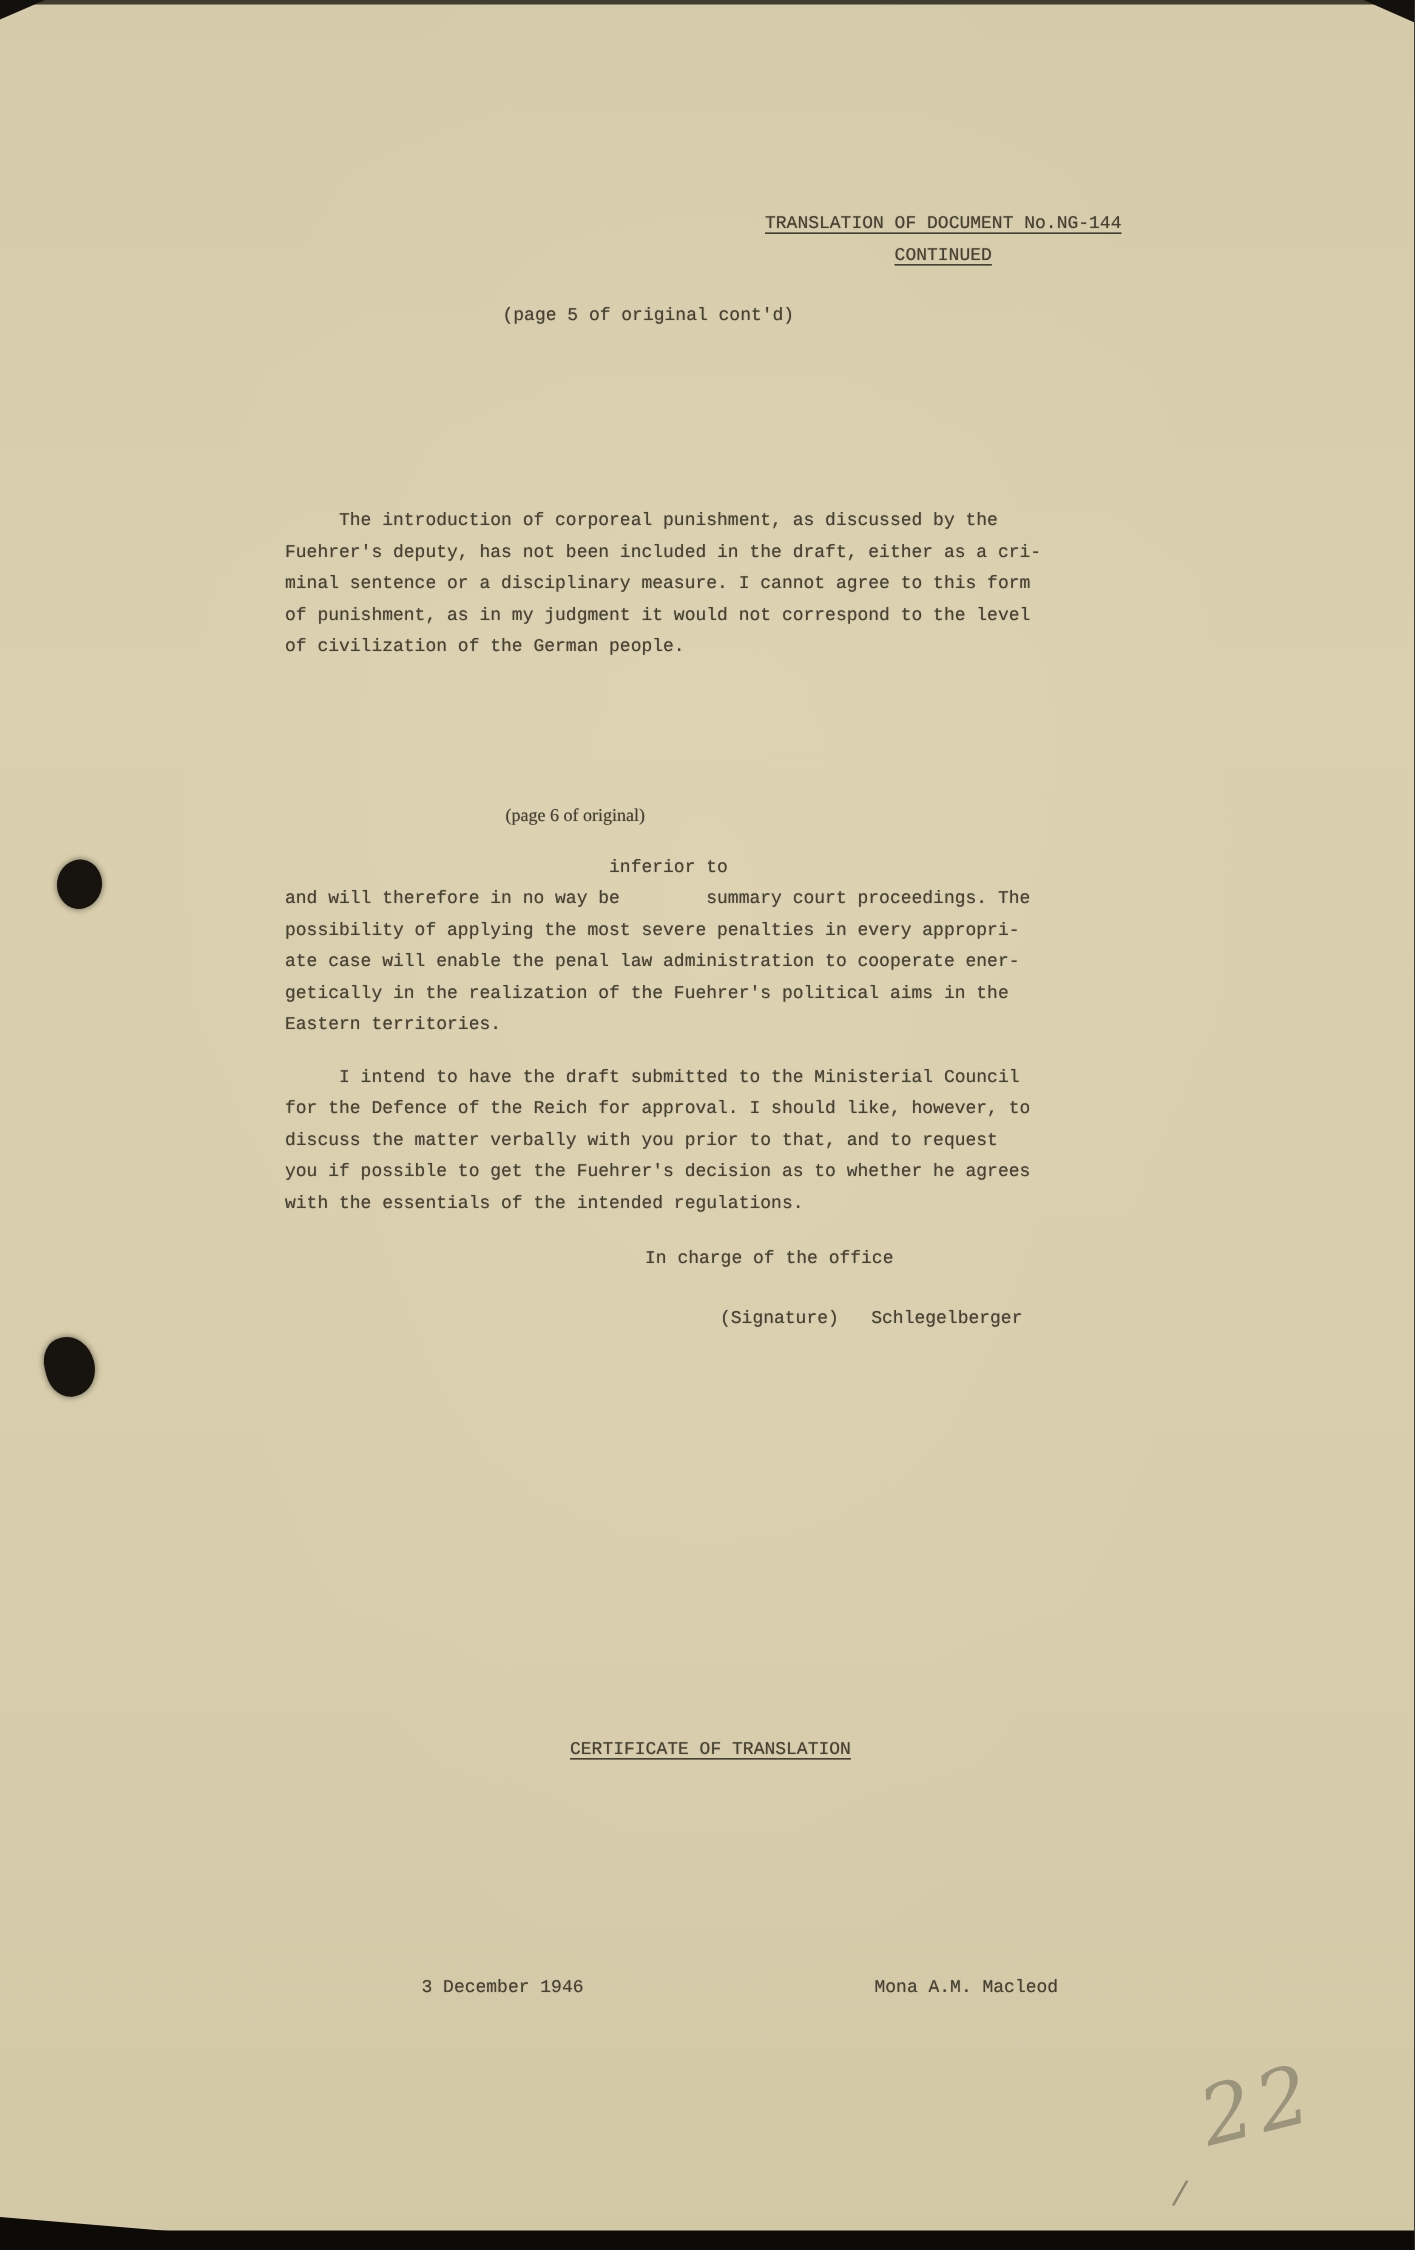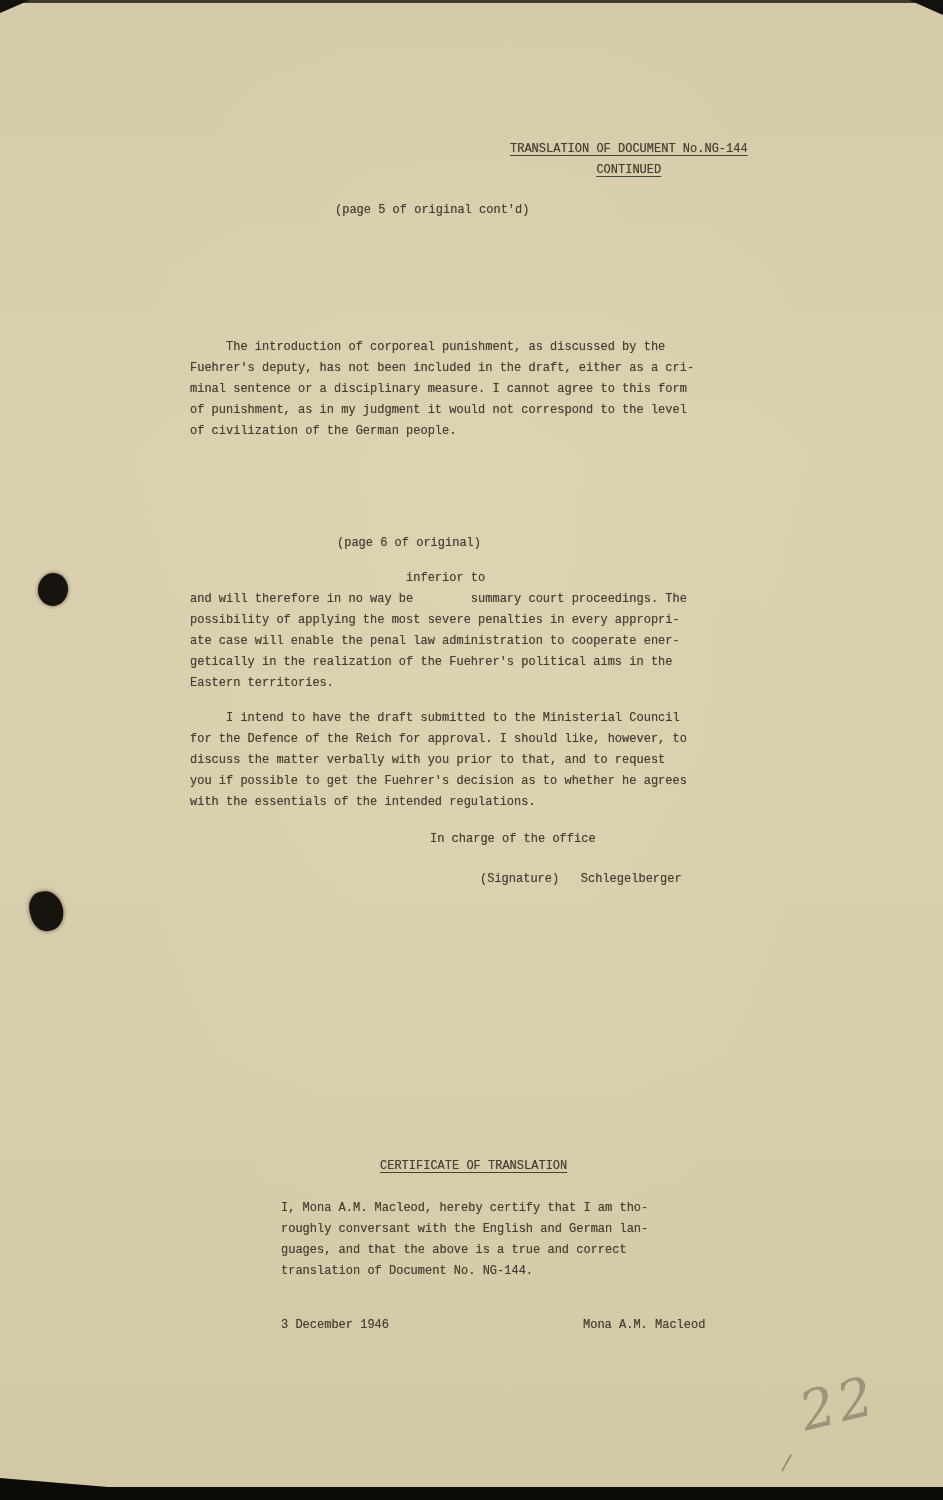--- a/index.html
+++ b/index.html
@@ -27,21 +27,21 @@
     text-shadow:0 0 0.7px rgba(63,58,46,0.55);
   }
   .u{text-decoration:underline;text-underline-offset:3px;}
   .hdr{position:absolute;left:510px;top:139px;}
   .hdr .l1{white-space:pre;}
   .hdr .l2{text-align:center;white-space:pre;}
   .note5{left:335px;top:200px;}
   .p1{left:190px;top:256px;}
   .p2{left:190px;top:337px;}
   .p3{left:190px;top:456px;}
-  .note6{left:337px;top:533px;}
+  .note6{left:337px;top:533px;font-family:Liberation Serif, serif;}
   .p4{left:190px;top:568px;}
   .p5{left:190px;top:708px;}
   .office{left:430px;top:829px;}
   .sig{left:480px;top:869px;}
   .certtitle{left:380px;top:1156px;}
   .certbody{left:281px;top:1198px;}
   .certdate{left:281px;top:1315px;}
   .certname{left:583px;top:1315px;}
   .hole{
     position:absolute;
@@ -107,24 +107,20 @@
 discuss the matter verbally with you prior to that, and to request
 you if possible to get the Fuehrer's decision as to whether he agrees
 with the essentials of the intended regulations.</pre>
 
   <pre class="t office">In charge of the office</pre>
 
   <pre class="t sig">(Signature)   Schlegelberger</pre>
 
   <pre class="t u certtitle">CERTIFICATE OF TRANSLATION</pre>
 
-  <pre class="t certbody">I, Mona A.M. Macleod, hereby certify that I am tho-
-roughly conversant with the English and German lan-
-guages, and that the above is a true and correct
-translation of Document No. NG-144.</pre>
 
   <pre class="t certdate">3 December 1946</pre>
 
   <pre class="t certname">Mona A.M. Macleod</pre>
 
   <div class="handwritten">22</div>
 
   <div class="slash">/</div>
 
   <div class="hole hole1"></div>

